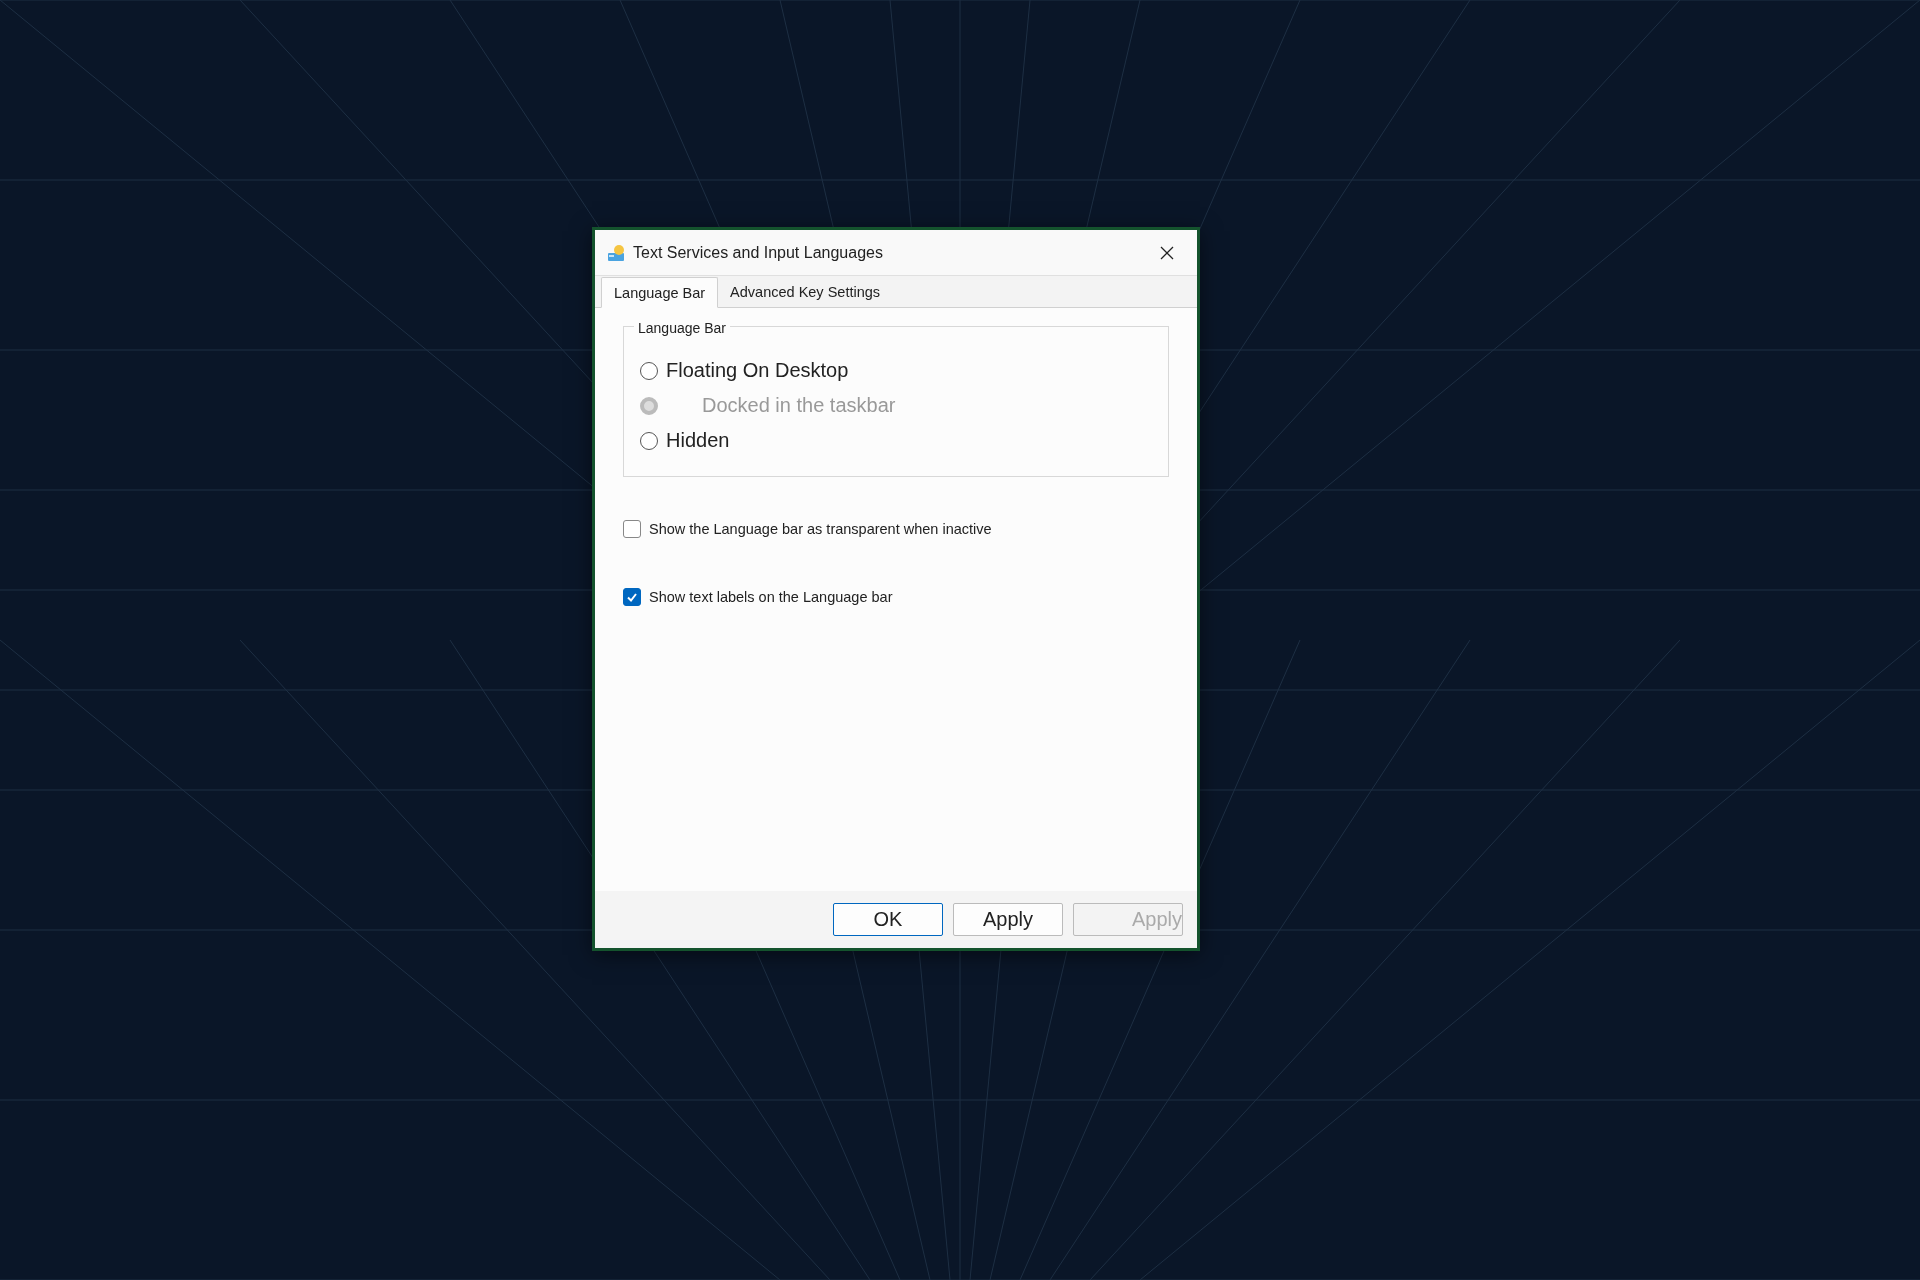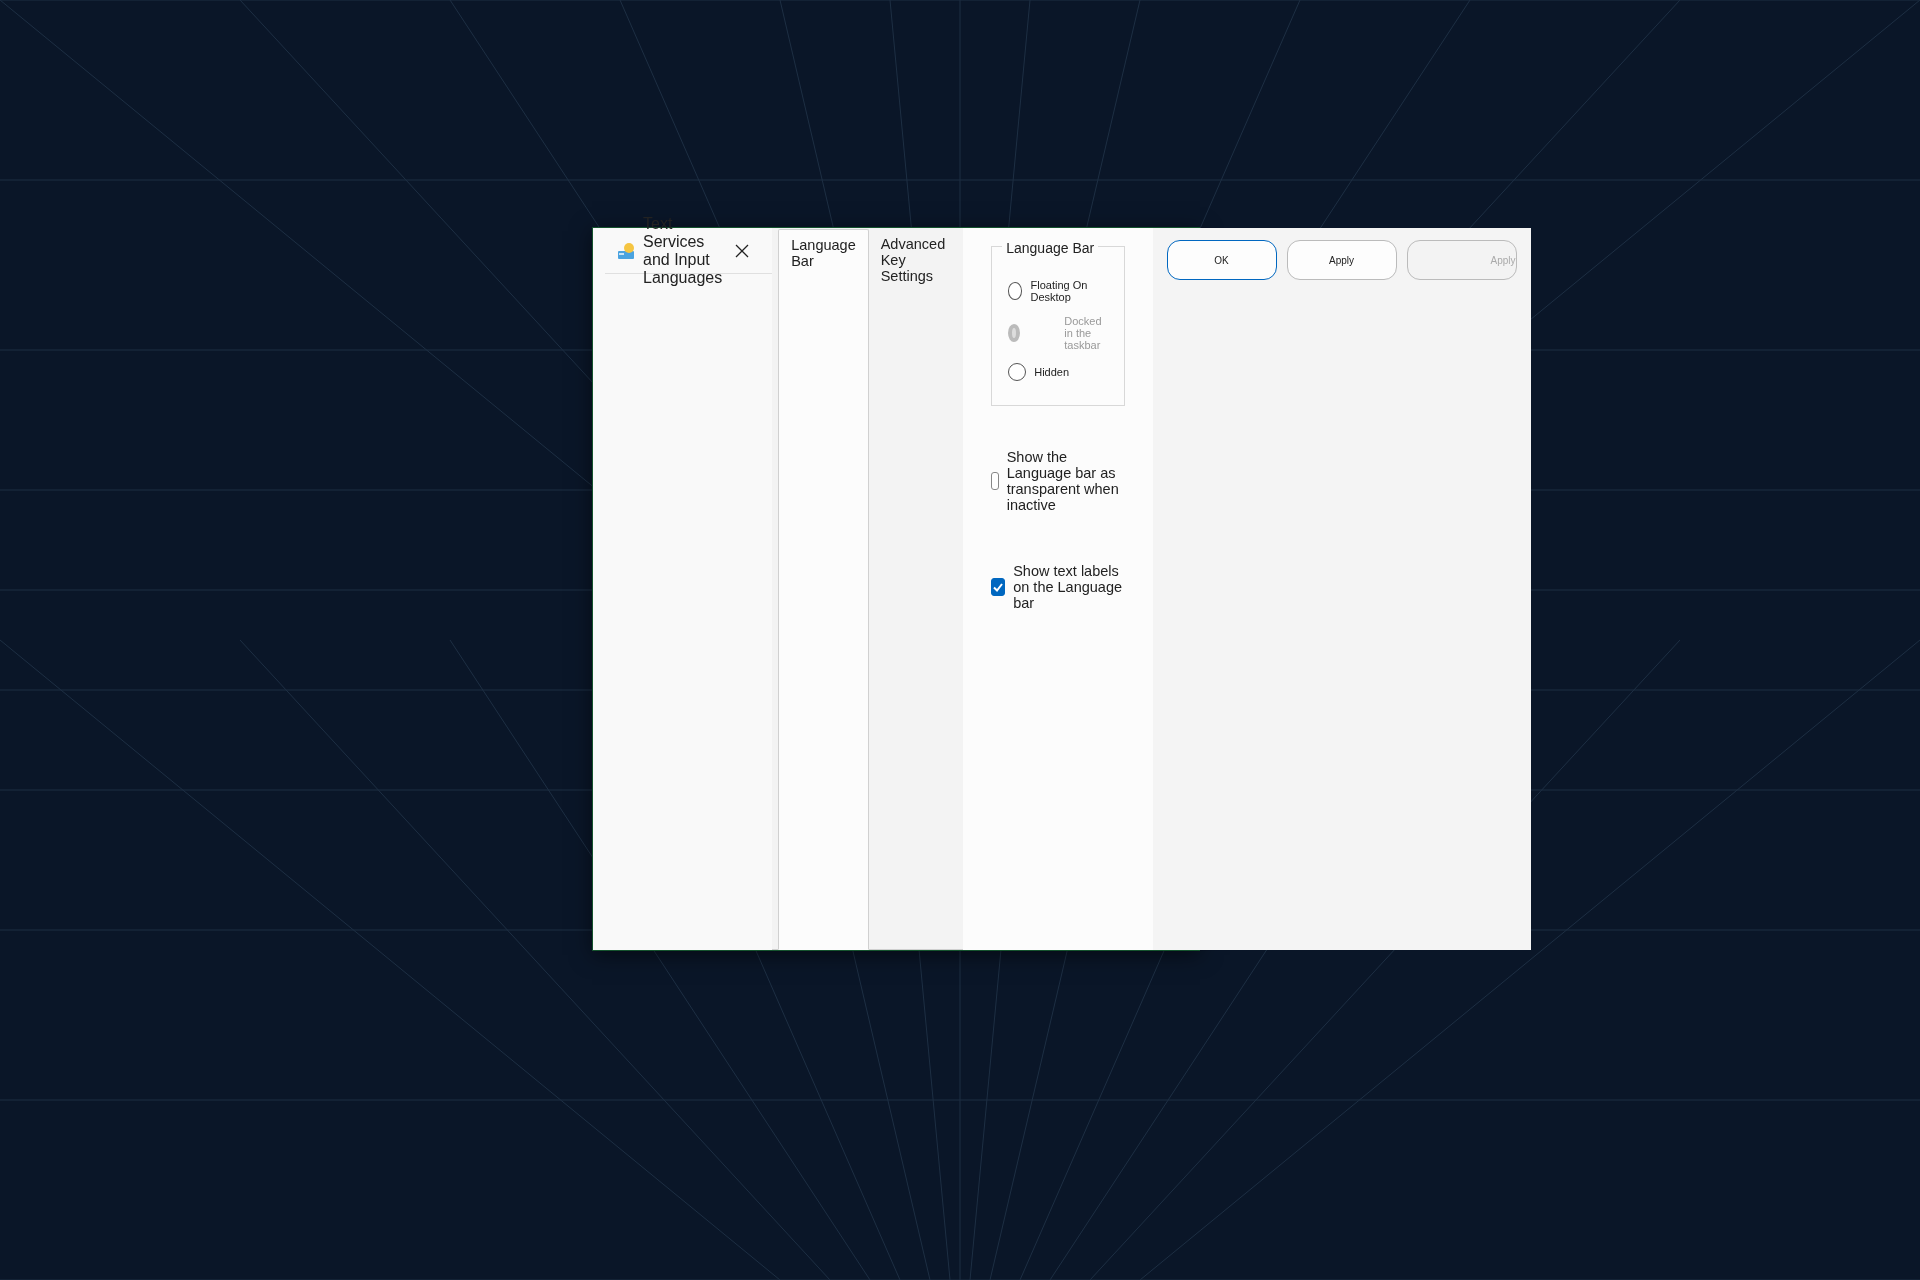--- a/index.html
+++ b/index.html
@@ -20,25 +20,24 @@
       inset: 0;
       pointer-events: none;
     }
     .dialog {
       position: absolute;
       left: 592px;
       top: 227px;
       width: 608px;
       height: 724px;
       background: #f9f9f9;
-      border: 1px solid #14532d;
+      border: 3px solid #14532d;
       box-shadow: 0 4px 20px rgba(0,0,0,0.5);
       display: flex;
-      flex-direction: row;
-      padding-left: 12px;
+      flex-direction: column;
     }
     .titlebar {
       height: 46px;
       display: flex;
       align-items: center;
       padding: 0 10px 0 12px;
       background: #f9f9f9;
       border-bottom: 1px solid #e0e0e0;
     }
     .title-icon {
@@ -100,21 +99,21 @@
       background: #fcfcfc;
       position: relative;
       top: -16px;
       display: inline-block;
       margin-bottom: -10px;
     }
     .radio-row {
       display: flex;
       align-items: center;
       padding: 6px 6px;
-      font-size: 11px;
+      font-size: 20px;
       color: #222;
       cursor: pointer;
     }
     .radio-row.disabled {
       color: #999;
       cursor: default;
       gap: 36px;
     }
     .radio-circle {
       width: 18px;
@@ -157,24 +156,24 @@
     }
     .footer {
       padding: 12px 14px;
       display: flex;
       justify-content: flex-end;
       gap: 10px;
       background: #f4f4f4;
     }
     .btn {
       min-width: 110px;
-      height: 40px;
-      font-size: 10px;
+      height: 33px;
+      font-size: 20px;
       border: 1px solid #bbb;
-      border-radius: 13px;
+      border-radius: 2px;
       background: #fdfdfd;
       cursor: pointer;
       color: #222;
     }
     .btn.primary {
       border: 1.5px solid #0067c0;
     }
     .btn.disabled {
       color: #aaa;
       cursor: default;

